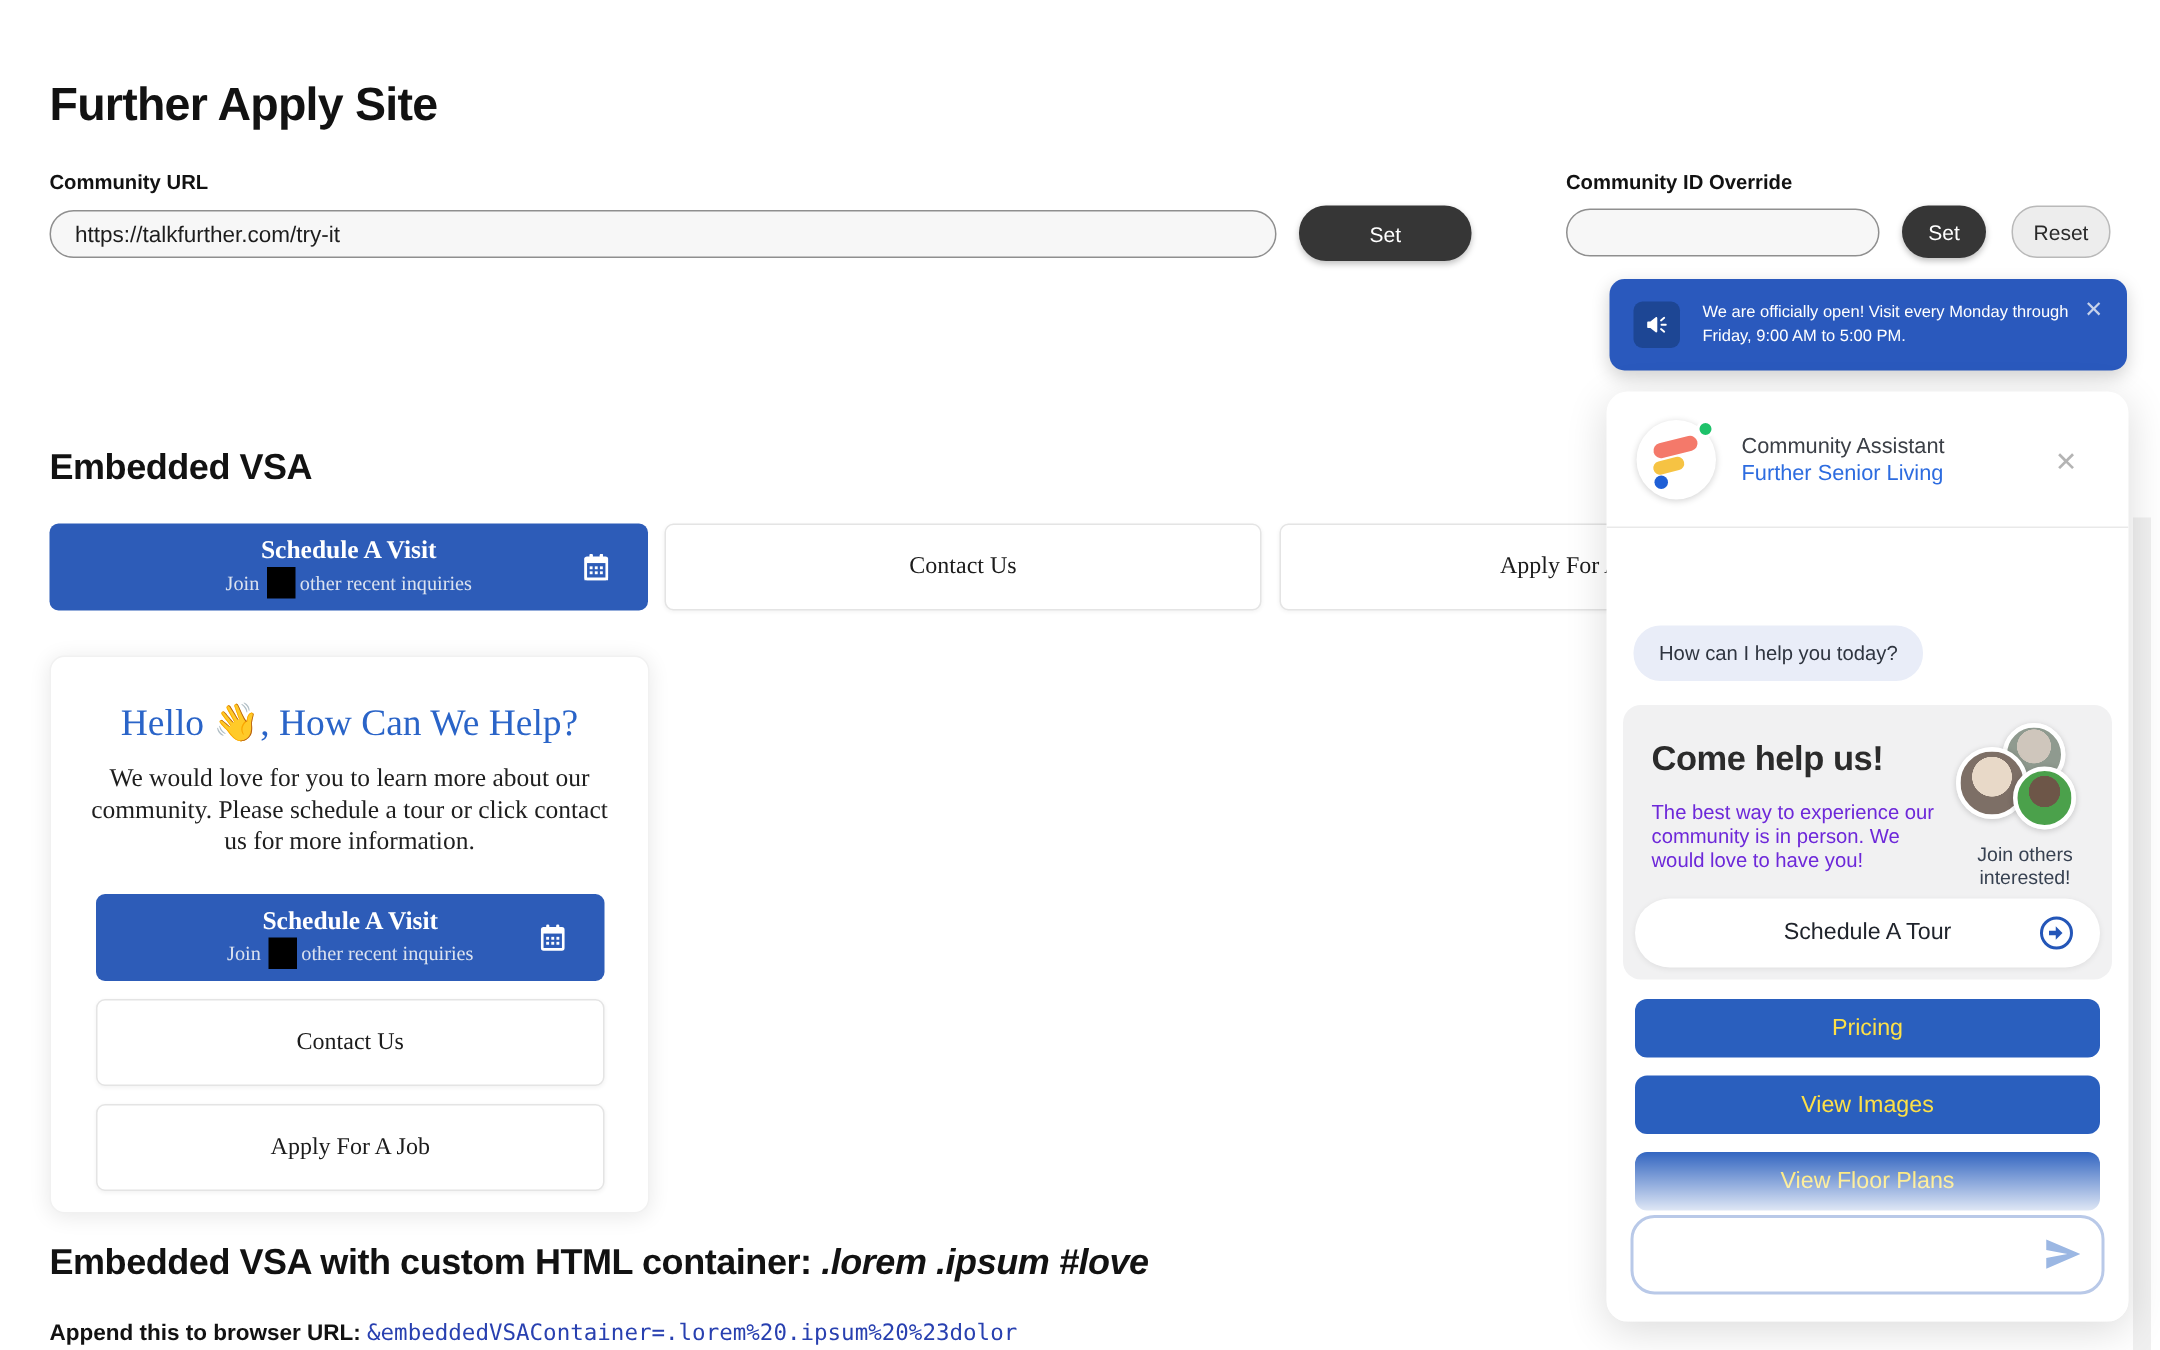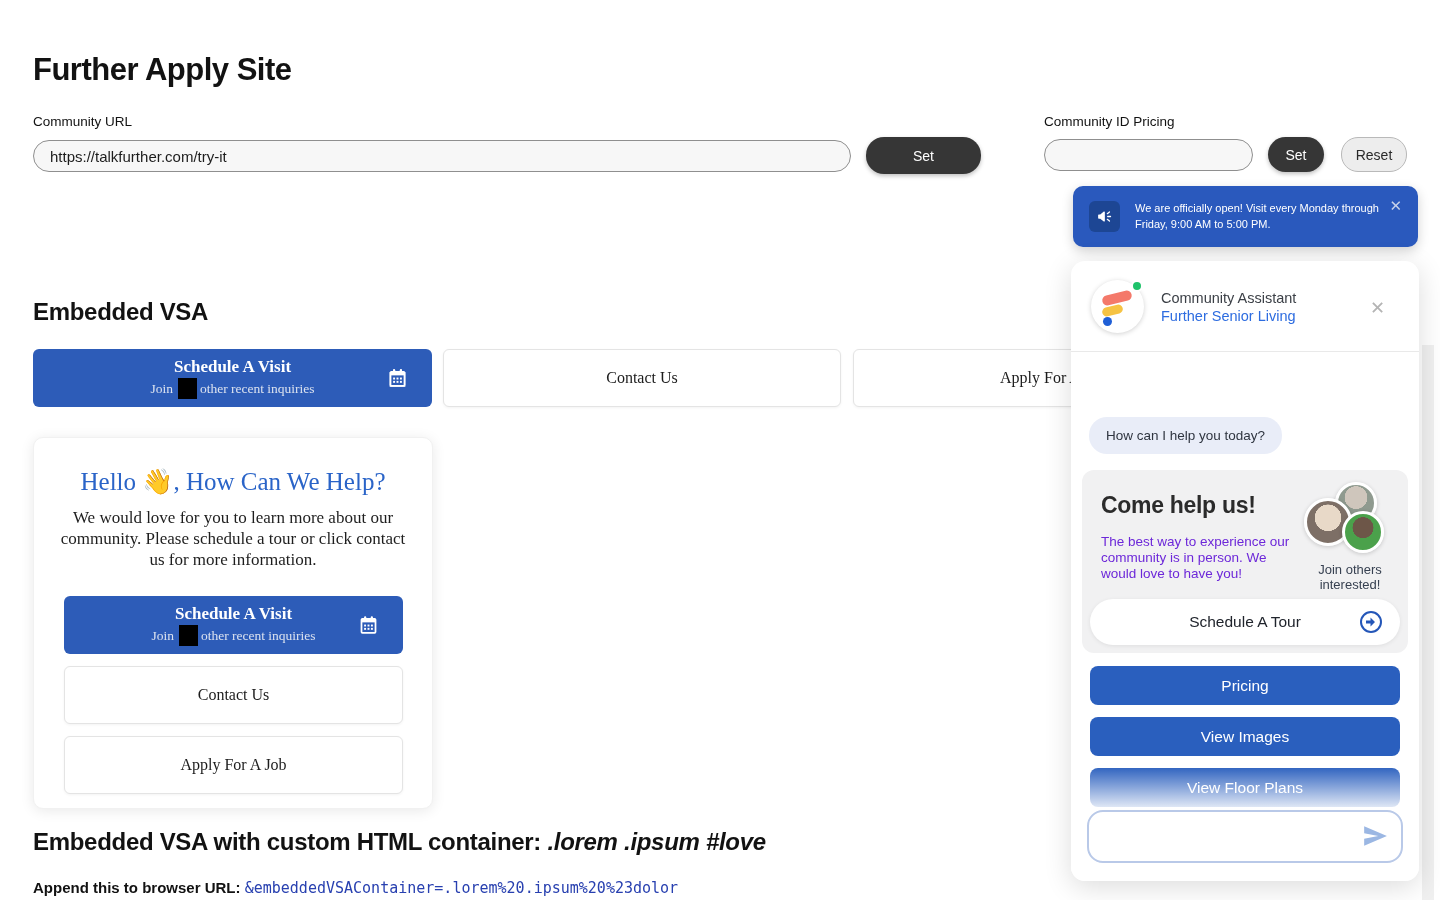--- a/index.html
+++ b/index.html
@@ -1,21 +1,21 @@
 <!DOCTYPE html>
 <html><head>
 <meta charset="utf-8">
 <style>
   * { margin:0; padding:0; box-sizing:border-box; }
   html,body { width:1440px; height:900px; background:#fff; font-family:"Liberation Sans", sans-serif; }
   .stage { position:relative; width:1440px; height:900px; overflow:hidden; background:#fff; }
 
   
   .h1 { position:absolute; left:33px; top:52px; font-size:31px; font-weight:800; color:#121212; letter-spacing:-0.5px; }
-  .field-label { position:absolute; font-size:13.5px; font-weight:400; color:#121212; }
+  .field-label { position:absolute; font-size:13.5px; font-weight:700; color:#121212; }
   .pill-input { position:absolute; height:32px; border:1px solid #8f8f8f; border-radius:16px; background:#f7f7f7; padding:0 16px; font-size:15px; color:#1d1d1d; font-family:"Liberation Sans", sans-serif; outline:none; }
   .btn-dark { position:absolute; background:#363636; color:#fff; border:none; border-radius:18px; font-size:14px; font-family:"Liberation Sans", sans-serif; cursor:pointer; box-shadow:0 2px 4px rgba(0,0,0,.25); }
   .btn-light { position:absolute; background:#ededed; color:#2a2a2a; border:1px solid #b9b9b9; border-radius:17px; font-size:14px; font-family:"Liberation Sans", sans-serif; cursor:pointer; }
 
   .h2 { position:absolute; font-size:24px; font-weight:800; color:#121212; letter-spacing:-0.3px; }
 
   .vsa-btn-blue { position:absolute; background:#2d5cb8; border:none; border-radius:6px; cursor:pointer; color:#fff; display:flex; align-items:center; justify-content:center; }
   .vsa-btn-blue .titles { text-align:center; }
   .vsa-btn-blue .t1 { font-family:"Liberation Serif", serif; font-weight:700; font-size:17px; color:#fff; }
   .vsa-btn-blue .t2 { font-family:"Liberation Serif", serif; font-size:13.5px; color:#dbe2ef; margin-top:1px; }
@@ -58,41 +58,41 @@
   .visit-card .vt { position:absolute; left:19px; top:22px; font-size:23px; font-weight:700; color:#2b2b2b; letter-spacing:-0.3px; }
   .visit-card .vb { position:absolute; left:19px; top:64px; width:200px; font-size:13.5px; line-height:16px; color:#6d28d9; }
   .av { position:absolute; border-radius:50%; border:3px solid #fff; box-shadow:0 1px 4px rgba(0,0,0,.18); }
   .av1 { left:253px; top:12px; width:42px; height:42px; background:radial-gradient(circle at 50% 35%, #cfc6bc 0 38%, #8f9a8f 39% 100%); }
   .av2 { left:222px; top:28px; width:48px; height:48px; background:radial-gradient(circle at 50% 40%, #e8d9c8 0 40%, #7d6f66 41% 100%); }
   .av3 { left:260px; top:41px; width:42px; height:42px; background:radial-gradient(circle at 50% 38%, #6d5648 0 36%, #4ba14b 37% 100%); }
   .join-txt { position:absolute; left:218px; top:92px; width:100px; text-align:center; font-size:13px; line-height:15px; color:#374151; }
   .tour-btn { position:absolute; left:8px; top:129px; width:310px; height:46px; background:#fff; border:none; border-radius:23px; box-shadow:0 1px 4px rgba(0,0,0,.08); font-size:15.5px; color:#20242c; cursor:pointer; font-family:"Liberation Sans", sans-serif; }
   .tour-btn svg { position:absolute; right:17px; top:11px; }
 
-  .act-btn { position:absolute; left:19px; width:310px; height:39px; background:#2a5fbe; color:#ffffff; border:none; border-radius:8px; font-size:15.5px; cursor:pointer; font-family:"Liberation Sans", sans-serif; }
+  .act-btn { position:absolute; left:19px; width:310px; height:39px; background:#2a5fbe; color:#fde047; border:none; border-radius:8px; font-size:15.5px; cursor:pointer; font-family:"Liberation Sans", sans-serif; }
 
   .fade { position:absolute; left:0; bottom:0; width:100%; height:115px; background:linear-gradient(to bottom, rgba(255,255,255,0) 0%, #ffffff 42%); pointer-events:none; }
 
   .ask-wrap { position:absolute; left:16px; bottom:18px; width:316px; height:53px; border:2px solid #b9c9e8; border-radius:16px; background:#fff; }
   .ask-input { position:absolute; left:14px; top:0; width:240px; height:49px; border:none; outline:none; font-size:14.5px; color:#333; background:transparent; font-family:"Liberation Sans", sans-serif; }
   .ask-input::placeholder { color:#8f959e; }
   .send-btn { position:absolute; right:10px; top:10px; width:32px; height:30px; background:none; border:none; cursor:pointer; }
 </style>
 </head>
 <body>
 
 <div class="stage">
 
   <div class="h1">Further Apply Site</div>
 
   <div class="field-label" style="left:33px; top:114px;">Community URL</div>
   <input class="pill-input" style="left: 33px; top: 140px; width: 818px;" value="https://talkfurther.com/try-it">
   <button class="btn-dark" style="left:866px; top:137px; width:115px; height:37px;">Set</button>
 
-  <div class="field-label" style="left:1044px; top:114px;">Community ID Pricing</div>
+  <div class="field-label" style="left:1044px; top:114px;">Community ID Override</div>
   <input class="pill-input" style="left: 1044px; top: 139px; width: 209px;" value="">
   <button class="btn-dark" style="left:1268px; top:137px; width:56px; height:35px;">Set</button>
   <button class="btn-light" style="left:1341px; top:137px; width:66px; height:35px;">Reset</button>
 
   <div class="h2" style="left:33px; top:298px;">Embedded VSA</div>
 
   <button class="vsa-btn-blue" style="left:33px; top:349px; width:399px; height:58px;">
     <span class="titles">
       <span class="t1" style="display:block;">Schedule A Visit</span>
       <span class="t2" style="display:block;"><span>Join</span><span class="redacted"></span><span>other recent inquiries</span></span>

